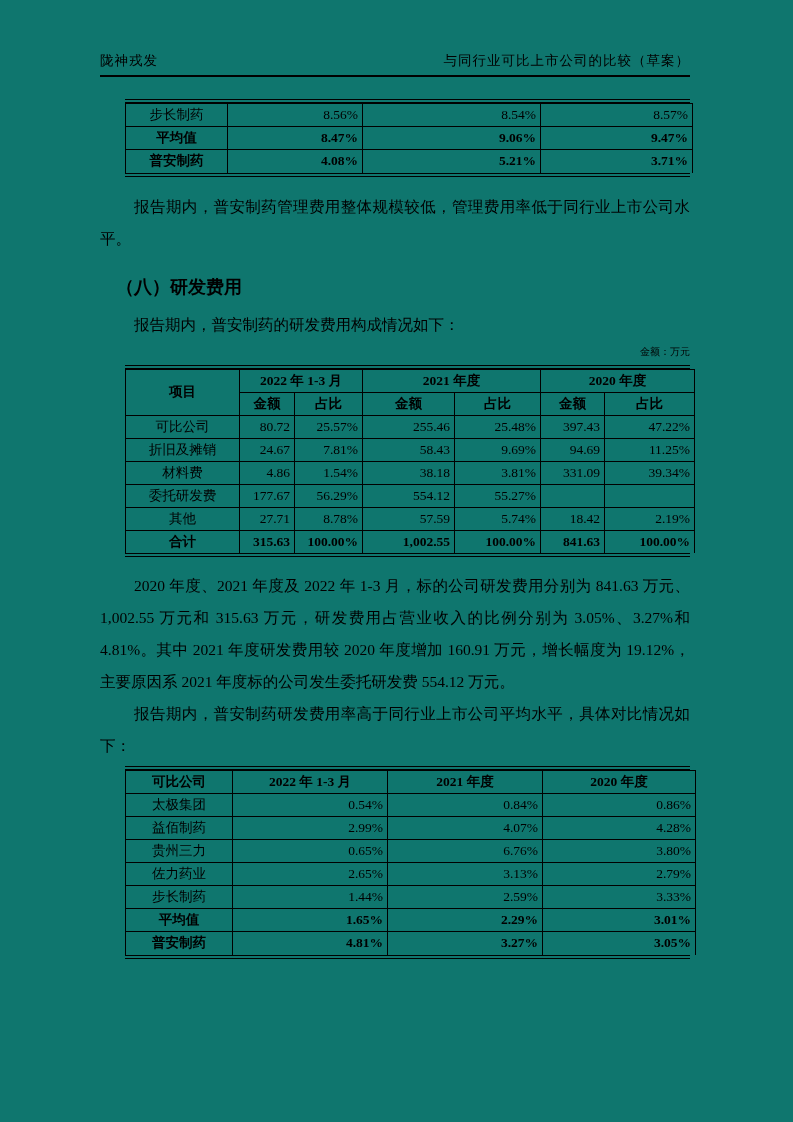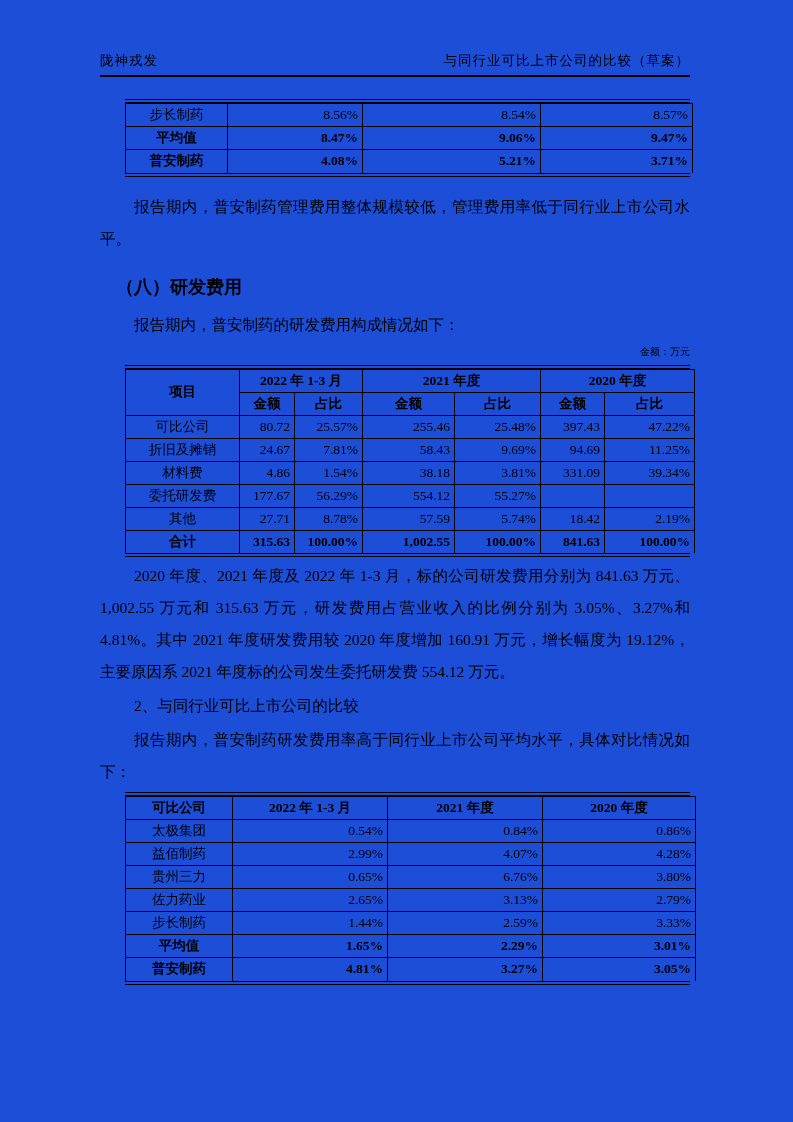--- a/index.html
+++ b/index.html
@@ -1,17 +1,17 @@
 <!DOCTYPE html>
 <html><head>
 <meta charset="utf-8">
 <style>
   html,body { margin:0; padding:0; background:#888; }
   .page {
-    width:793px; height:1122px; margin:0 auto; background:#1d4ed8;
+    width:793px; height:1122px; margin:0 auto; background:#0f766e;
     font-family:"Liberation Serif","DejaVu Serif",serif; color:#000;
     position:relative; overflow:hidden; box-sizing:border-box;
   }
   .content { padding:52px 103px 0 100px; }
 
   
   .doc-header {
     display:flex; justify-content:space-between; align-items:flex-end;
     font-size:13.5px; letter-spacing:1px;
     padding-bottom:5px; border-bottom:2px solid #000;
@@ -37,21 +37,21 @@
     font-family:"Liberation Sans","DejaVu Sans",sans-serif;
     font-size:18px; font-weight:bold; margin:20px 0 10px 0; text-indent:16px;
   }
   .sub-heading { font-size:15.5px; line-height:32px; text-indent:2.2em; margin:2px 0; }
   .unit-note { font-size:10px; text-align:right; margin:4px 0 6px 0; }
 
   .m-t1 { margin-top:22px; }
   .m-para1 { margin-top:14px; }
   .m-para2 { margin-top:2px; }
   .m-t2 { margin-top:4px; }
-  .m-para3 { margin-top:3px; }
+  .m-para3 { margin-top:13px; }
   .m-para4 { margin-top:0; }
   .m-t3 { margin-top:4px; }
 
   .page-number {
     position:absolute; top:1037px; left:0; width:100%;
     text-align:center; font-size:13px;
   }
 </style>
 </head>
 <body>
@@ -184,21 +184,20 @@
               <td class="value-cell">100.00%</td>
               <td class="value-cell">841.63</td>
               <td class="value-cell">100.00%</td>
             </tr>
           </tbody>
       </table>
     </div>
 
     <p class="para m-para3">2020 年度、2021 年度及 2022 年 1-3 月，标的公司研发费用分别为 841.63 万元、1,002.55 万元和 315.63 万元，研发费用占营业收入的比例分别为 3.05%、3.27%和 4.81%。其中 2021 年度研发费用较 2020 年度增加 160.91 万元，增长幅度为 19.12%，主要原因系 2021 年度标的公司发生委托研发费 554.12 万元。</p>
 
-    <div class="sub-heading">2、与同行业可比上市公司的比较</div>
 
     <p class="para m-para4">报告期内，普安制药研发费用率高于同行业上市公司平均水平，具体对比情况如下：</p>
 
     <div class="tblwrap m-t3">
       <table class="tbl">
         <colgroup>
             <col style="width:107px">
             <col style="width:155px">
             <col style="width:155px">
             <col style="width:153px">

